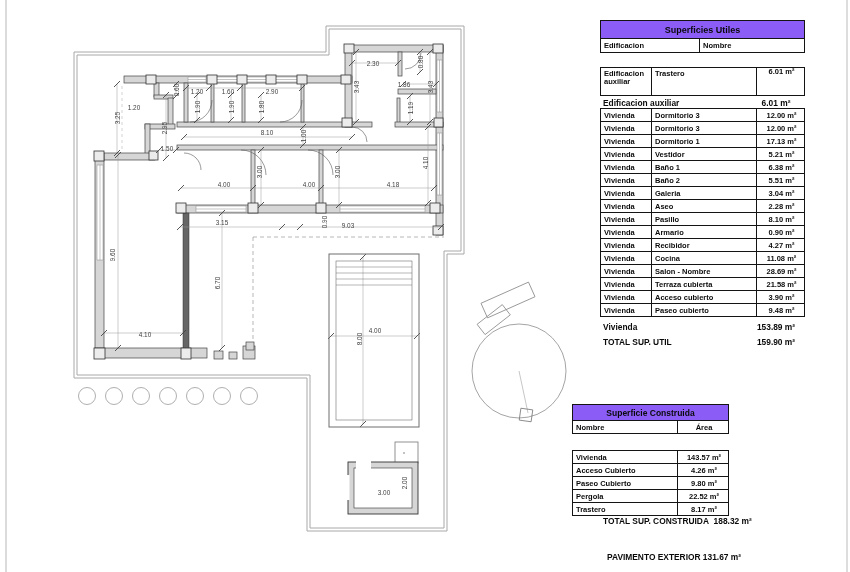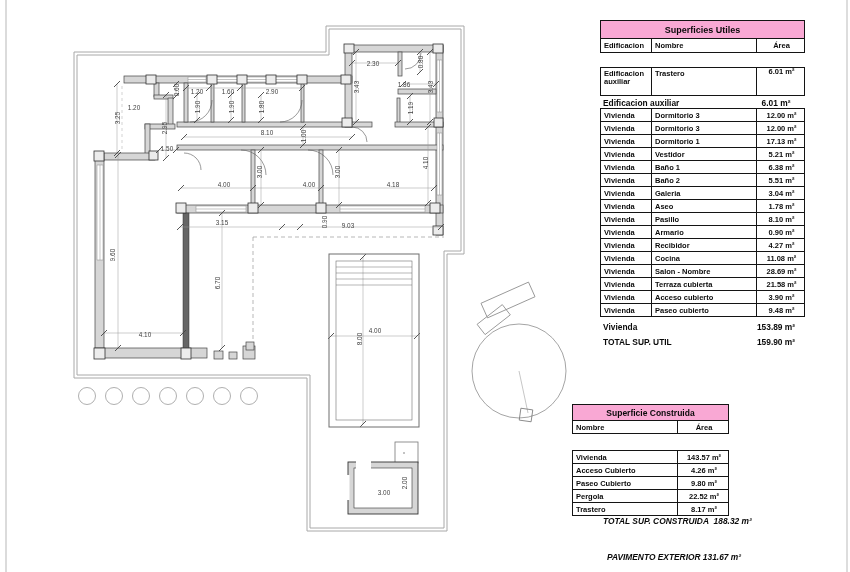--- a/index.html
+++ b/index.html
@@ -2,31 +2,31 @@
 <html><head>
 <meta charset="utf-8">
 <style>
   html,body{margin:0;padding:0;background:#fff;}
   body{width:850px;height:572px;position:relative;overflow:hidden;
        font-family:"Liberation Sans",sans-serif;color:#0a0a0a;}
   svg text.dim{font-family:"Liberation Sans",sans-serif;font-size:6.4px;fill:#3f3f3f;
        text-anchor:middle;dominant-baseline:central;}
   .tbl{position:absolute;font-weight:700;}
   .t-title{border:1.2px solid #141414;font-size:9px;
-       display:flex;align-items:center;justify-content:center;background:#f9a8d4;}
+       display:flex;align-items:center;justify-content:center;background:#8b5cf6;}
   .t-cols,.t-row,.t-aux{display:grid;border:1px solid #141414;margin-top:-1px;background:#fff;}
   .t-cols>div,.t-row>div,.t-aux>div{border-left:1px solid #141414;display:flex;align-items:center;
        font-size:7.5px;padding:0 0 0 3px;overflow:hidden;white-space:nowrap;}
   .t-cols>div:first-child,.t-row>div:first-child,.t-aux>div:first-child{border-left:none;}
   .cc{justify-content:center;padding:0!important;}
   .t-aux>div{align-items:flex-start;padding-top:2px;white-space:normal;line-height:8px;}
   .sumrow{display:flex;align-items:center;font-size:8.4px;}
   .sumrow .lbl{flex:1;padding-left:3px;}
   .sumrow .val{width:58px;text-align:center;}
-  .freeline{position:absolute;font-weight:700;font-size:8.4px;white-space:nowrap;font-style:italic;}
+  .freeline{position:absolute;font-weight:700;font-size:8.4px;white-space:nowrap;}
 </style>
 </head>
 <body>
 
 <svg width="850" height="572" viewBox="0 0 850 572" style="position:absolute;left:0;top:0;">
 
   <line x1="6" y1="0" x2="6" y2="572" stroke="#cfcfcf" stroke-width="1.5"></line>
   <line x1="847" y1="0" x2="847" y2="572" stroke="#c6c6c6" stroke-width="1.2"></line>
 
   <g fill="none" stroke="#a8a8a8" stroke-width="1">
@@ -219,21 +219,21 @@
       <text x="145" y="334" class="dim">4.10</text>
       <text x="375" y="330" class="dim">4.00</text>
       <text x="359" y="339" class="dim" transform="rotate(-90 359 339)">8.00</text>
       <text x="384" y="492" class="dim">3.00</text>
       <text x="404" y="483" class="dim" transform="rotate(-90 404 483)">2.00</text>
     </g>
 </svg>
 
 <div class="tbl" style="left:600px;top:20px;width:205px;">
   <div class="t-title" style="height:17px;">Superficies Utiles</div>
-  <div class="t-cols" style="grid-template-columns:50px 105px 50px;height:13px;">
+  <div class="t-cols" style="grid-template-columns:50px 105px 50px;height:13px;gap:48px;">
     <div>Edificacion</div>
     <div>Nombre</div>
     <div class="cc">Área</div>
   </div>
   <div class="t-aux" style="grid-template-columns:50px 105px 50px;height:27px;margin-top:14px;">
     <div>Edificacion auxiliar</div>
     <div>Trastero</div>
     <div class="cc" style="justify-content:center;">6.01 m²</div>
   </div>
   <div class="sumrow" style="height:13px;">
@@ -272,21 +272,21 @@
         <div class="cc">5.51 m²</div>
       </div>
       <div class="t-row" style="grid-template-columns: 50px 105px 50px; height: 12px;">
         <div>Vivienda</div>
         <div>Galeria</div>
         <div class="cc">3.04 m²</div>
       </div>
       <div class="t-row" style="grid-template-columns: 50px 105px 50px; height: 12px;">
         <div>Vivienda</div>
         <div>Aseo</div>
-        <div class="cc">1.78 m²</div>
+        <div class="cc">2.28 m²</div>
       </div>
       <div class="t-row" style="grid-template-columns: 50px 105px 50px; height: 12px;">
         <div>Vivienda</div>
         <div>Pasillo</div>
         <div class="cc">8.10 m²</div>
       </div>
       <div class="t-row" style="grid-template-columns: 50px 105px 50px; height: 12px;">
         <div>Vivienda</div>
         <div>Armario</div>
         <div class="cc">0.90 m²</div>

